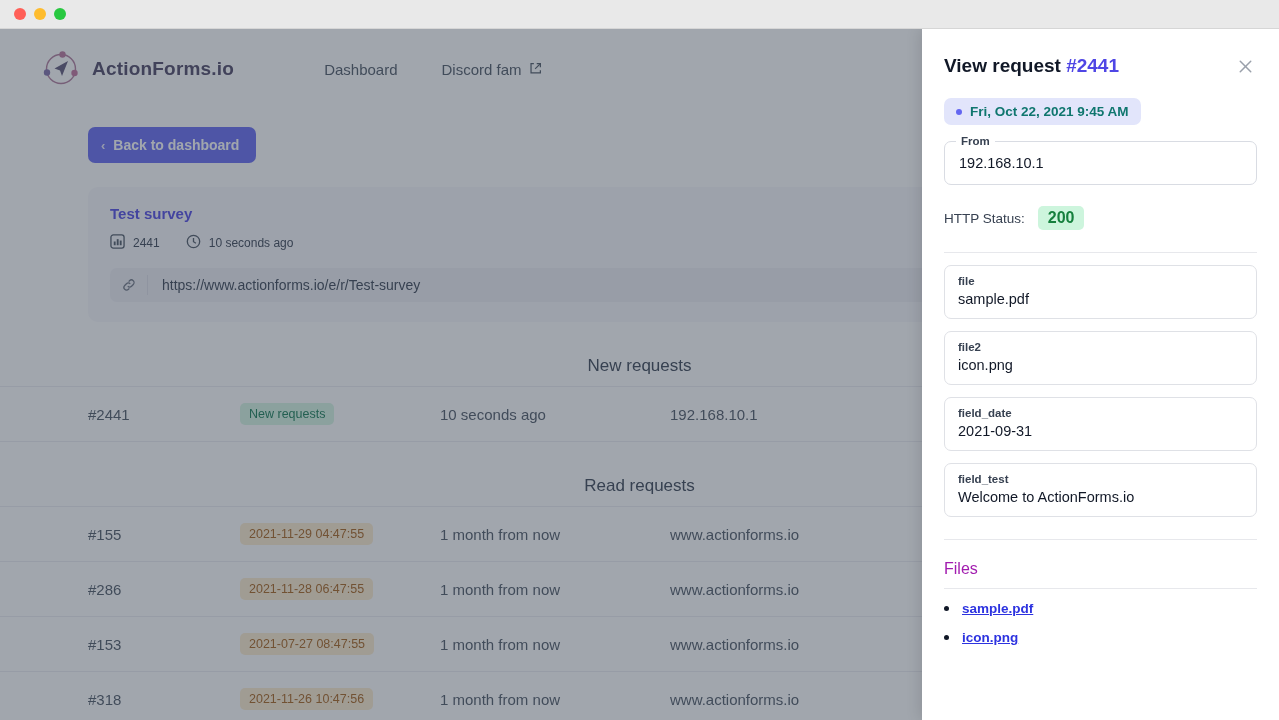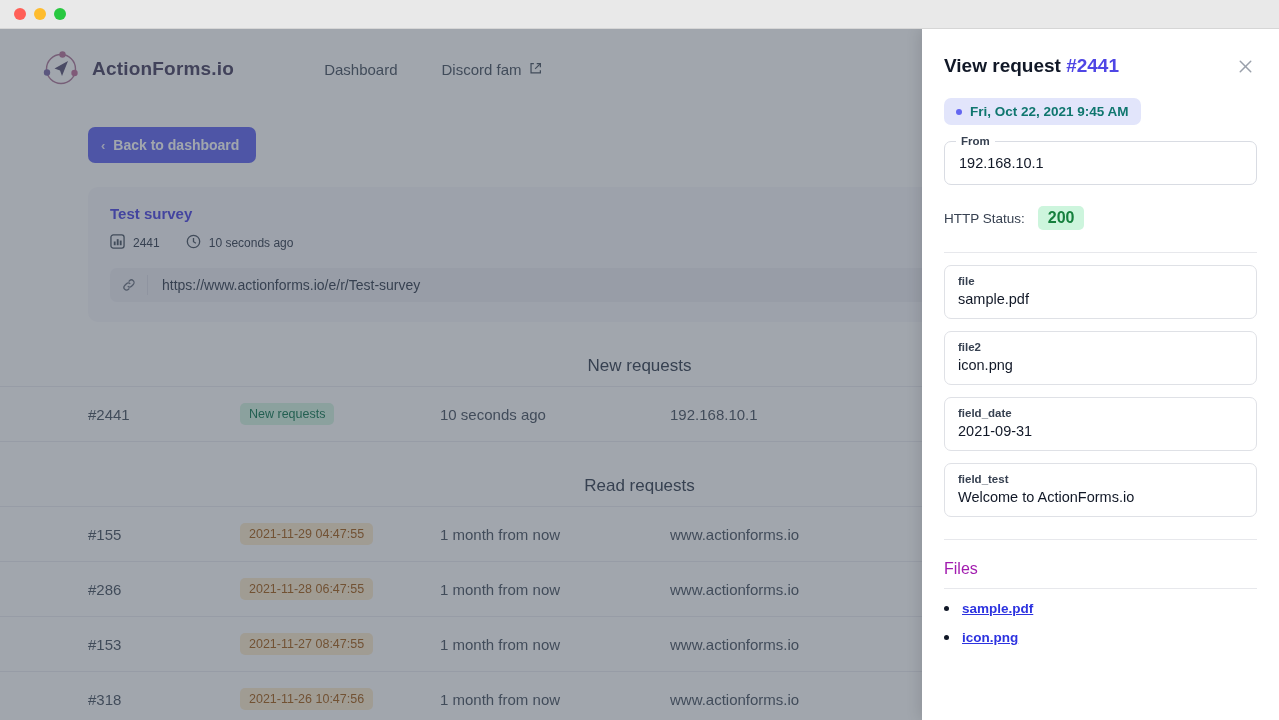--- a/index.html
+++ b/index.html
@@ -361,21 +361,21 @@
           <td class="c-id">#286</td>
           <td class="c-badge">
             <span class="badge amber">2021-11-28 06:47:55</span>
           </td>
           <td class="c-when">1 month from now</td>
           <td class="c-src">www.actionforms.io</td>
         </tr>
         <tr>
           <td class="c-id">#153</td>
           <td class="c-badge">
-            <span class="badge amber">2021-11-27 08:47:55</span>
+            <span class="badge amber">2021-07-27 08:47:55</span>
           </td>
           <td class="c-when">1 month from now</td>
           <td class="c-src">www.actionforms.io</td>
         </tr>
         <tr>
           <td class="c-id">#318</td>
           <td class="c-badge">
             <span class="badge amber">2021-11-26 10:47:56</span>
           </td>
           <td class="c-when">1 month from now</td>

